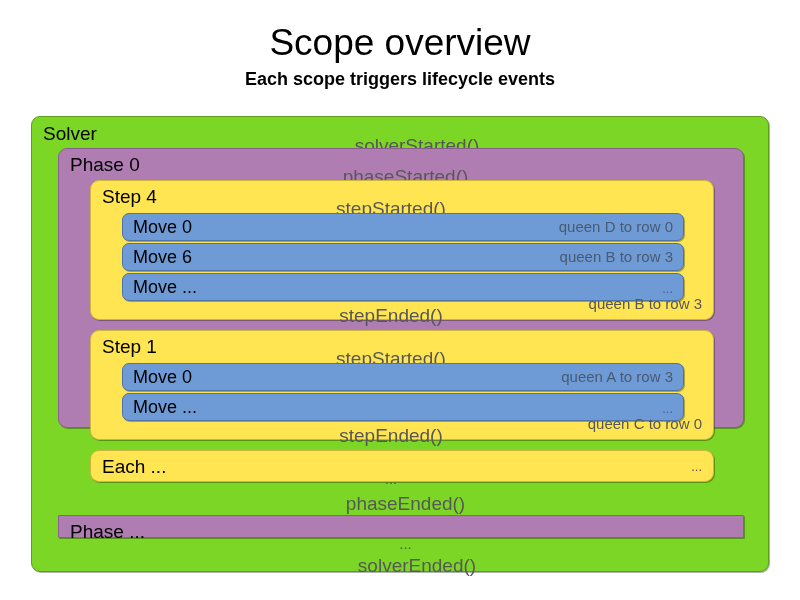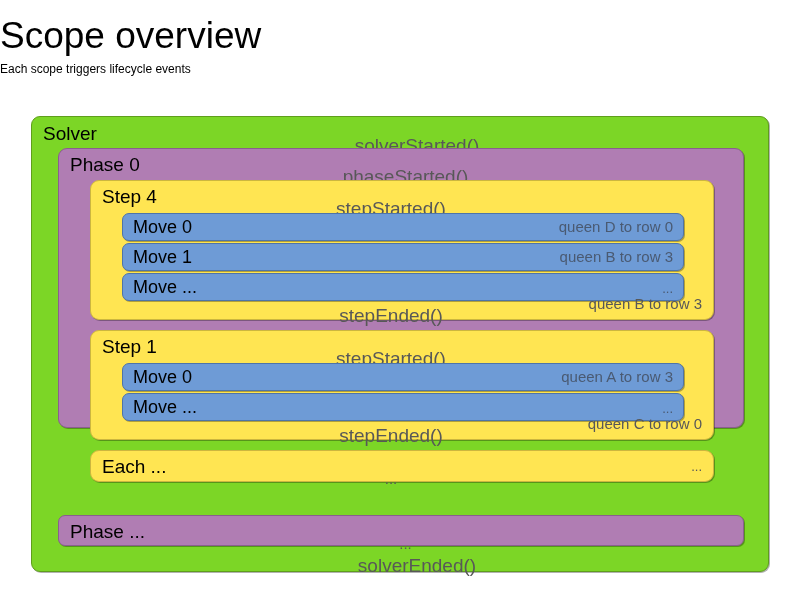--- a/index.html
+++ b/index.html
@@ -10,33 +10,33 @@
   body {
     width: 800px;
     height: 600px;
     font-family: "Liberation Sans", sans-serif;
     overflow: hidden;
     position: relative;
   }
 
   
   .header {
-    text-align: left;
-    padding-top: 17px;
+    text-align: center;
+    padding-top: 24px;
   }
   .title {
     font-size: 37px;
     font-weight: 400;
     color: #000000;
     line-height: 1.0;
     letter-spacing: 0px;
   }
   .subtitle {
-    font-size: 12px;
-    font-weight: 400;
+    font-size: 18px;
+    font-weight: 700;
     color: #000000;
     margin-top: 9px;
     line-height: 1.0;
   }
 
   .solver-box {
     position: absolute;
     left: 31px;
     top: 116px;
     width: 738px;
@@ -59,24 +59,24 @@
     border-radius: 9px;
     box-sizing: border-box;
     box-shadow: 1px 1px 0 rgba(0,0,0,0.30);
   }
 
   .phase-ellipsis-box {
     position: absolute;
     left: 26px;
     top: 398px;
     width: 686px;
-    height: 31px;
+    height: 23px;
     background: #B07DB3;
     border: 1px solid #8a5f8d;
-    border-radius: 7px;
+    border-radius: 1px;
     box-sizing: border-box;
     box-shadow: 1px 1px 0 rgba(0,0,0,0.30);
   }
 
   .step-box {
     position: absolute;
     left: 31px;
     width: 624px;
     background: #FFE552;
     border: 1px solid #ccb63f;
@@ -211,21 +211,21 @@
           <span class="lbl-left">Step 4</span>
           <span class="lbl-center" style="left:0; right:22px;">stepStarted()</span>
         </div>
       </div>
 
       <div class="move-box" style="top:32px;">
         <span class="move-label">Move 0</span>
         <span class="move-detail">queen D to row 0</span>
       </div>
       <div class="move-box" style="top:62px;">
-        <span class="move-label">Move 1</span>
+        <span class="move-label">Move 6</span>
         <span class="move-detail">queen B to row 3</span>
       </div>
       <div class="move-box" style="top:92px;">
         <span class="move-label">Move ...</span>
         <span class="move-detail dots">...</span>
       </div>
 
       <div class="row" style="top:108px;">
         <div class="row-inner">
           <span class="lbl-center" style="left:0; right:22px;">stepEnded()</span>
@@ -262,20 +262,25 @@
     <div class="step-box step-ellipsis">
       <div class="row" style="top:1px;">
         <div class="row-inner">
           <span class="lbl-left">Each ...</span>
           <span class="lbl-center dots-small" style="left:0; right:22px;">...</span>
           <span class="lbl-right dots-small" style="font-size:13px;">...</span>
         </div>
       </div>
     </div>
 
+    <div class="row" style="top:328px;">
+      <div class="row-inner">
+        <span class="lbl-center" style="left:9px; right:0;">phaseEnded()</span>
+      </div>
+    </div>
   </div>
 
   <div class="phase-ellipsis-box">
     <div class="row" style="top:1px;">
       <div class="row-inner">
         <span class="lbl-left">Phase ...</span>
         <span class="lbl-center dots-small" style="left:9px; right:0;">...</span>
       </div>
     </div>
   </div>

